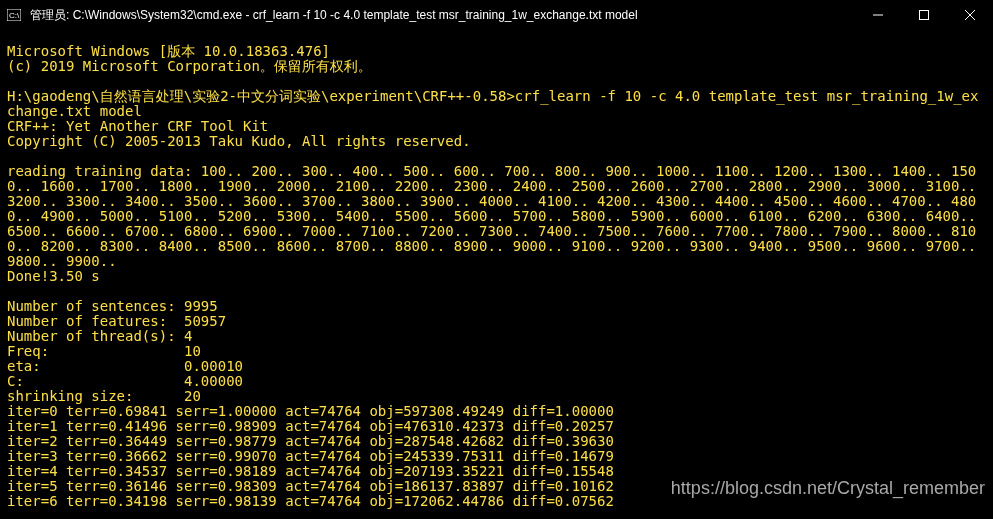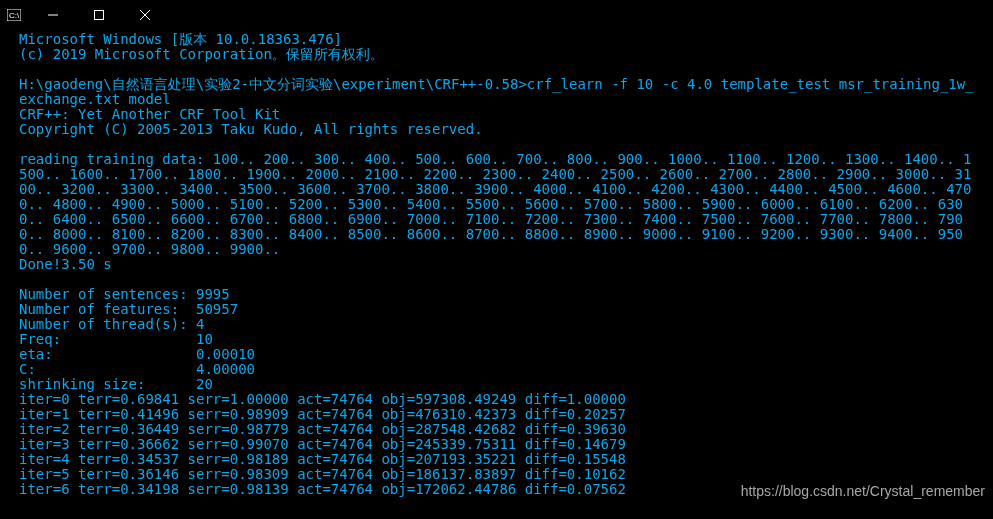--- a/index.html
+++ b/index.html
@@ -2,33 +2,34 @@
 <html><head>
   <meta charset="utf-8">
   <style>
     * { margin: 0; padding: 0; box-sizing: border-box; }
     body { width: 993px; height: 519px; background: #000; font-family: Consolas, 'Courier New', monospace; overflow: hidden; }
     .titlebar { height: 30px; background: #000; display: flex; align-items: center; color: #fff; font-size: 12px; font-family: 'Segoe UI', sans-serif; }
     .titlebar-icon { width: 16px; height: 16px; margin: 0 8px 0 6px; display: flex; align-items: center; justify-content: center; }
     .titlebar-title { flex: 1; white-space: nowrap; overflow: hidden; }
     .titlebar-controls { display: flex; }
     .titlebar-btn { width: 46px; height: 30px; display: flex; align-items: center; justify-content: center; color: #fff; }
-    .terminal { padding: 2px 19px; color: #0ea5e9; font-size: 14px; line-height: 15px; white-space: pre-wrap; word-break: break-all; font-family: 'NSimSun', Consolas, monospace; }
-    .watermark { position: absolute; right: 8px; bottom: 20px; color: #bbb; font-size: 14px; font-family: Arial, sans-serif; opacity: 0.9; }
+    .terminal { padding: 2px 7px; color: #fde047; font-size: 14px; line-height: 15px; white-space: pre-wrap; word-break: break-all; font-family: 'NSimSun', Consolas, monospace; margin-top: 12px; }
+    .watermark { position: absolute; right: 8px; bottom: 20px; color: #bbb; font-size: 18px; font-family: Arial, sans-serif; opacity: 0.9; }
   </style>
 </head>
 <body>
 
 <div class="titlebar">
   <span class="titlebar-icon">
     <svg width="14" height="12" viewBox="0 0 14 12">
         <rect x="0" y="0" width="14" height="12" fill="none" stroke="#fff" stroke-width="1"></rect>
         <text x="2" y="9" font-size="8" fill="#fff">C:\</text>
       </svg>
   </span>
+  <span class="titlebar-title">管理员: C:\Windows\System32\cmd.exe - crf_learn  -f 10 -c 4.0 template_test msr_training_1w_exchange.txt model</span>
   <div class="titlebar-controls">
     <div class="titlebar-btn">
       <svg width="10" height="10">
           <line x1="0" y1="5" x2="10" y2="5" stroke="#fff" stroke-width="1"></line>
         </svg>
     </div>
     <div class="titlebar-btn">
       <svg width="10" height="10">
           <rect x="0.5" y="0.5" width="9" height="9" fill="none" stroke="#fff" stroke-width="1"></rect>
         </svg>

